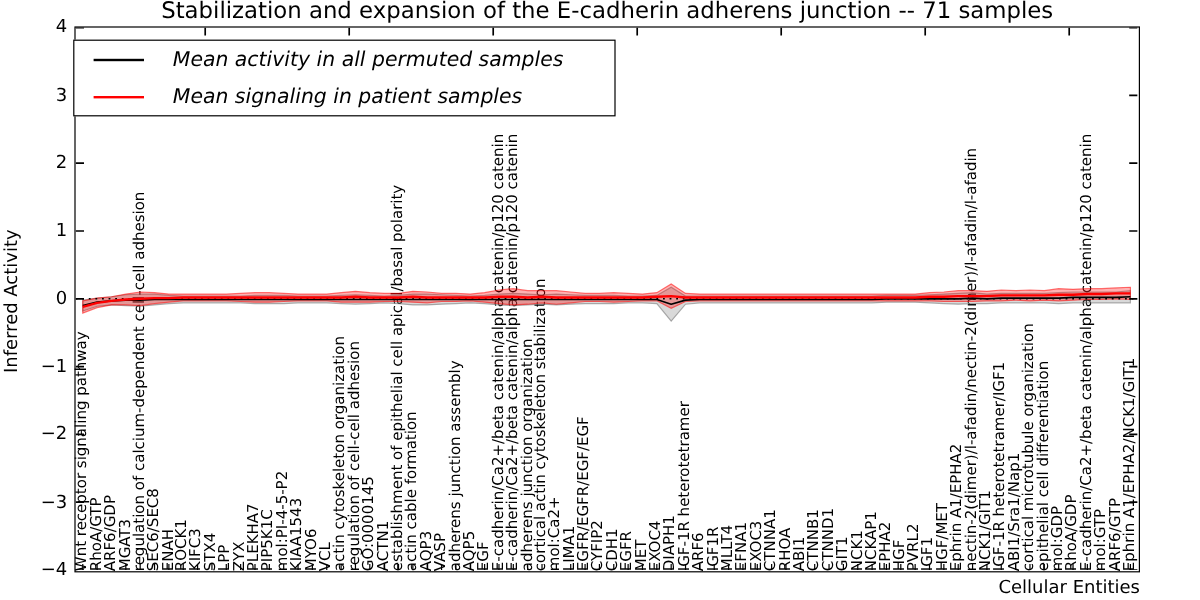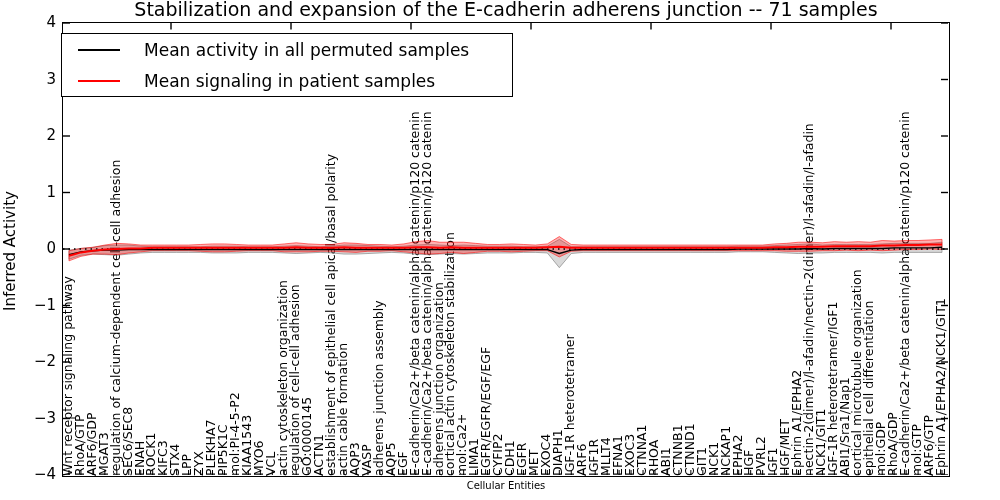--- a/index.html
+++ b/index.html
@@ -7,31 +7,31 @@
     position:relative;width:984px;height:500px;background:#ffffff;
     font-family:"DejaVu Sans","Liberation Sans",sans-serif;color:#000;
     overflow:hidden;
   }
   .title{
     position:absolute;left:62px;top:-2px;width:888px;height:22px;
     text-align:center;font-size:19px;line-height:22px;white-space:nowrap;
   }
   .plot{
     position:absolute;left:62px;top:22px;width:888px;height:455px;
-    border:1.5px solid #000;box-sizing:border-box;z-index:2;background:transparent;
+    border:1.5px solid #000;box-sizing:border-box;z-index:2;background:transparent;font-style:italic;
   }
   .plot svg{position:absolute;left:0;top:0;}
   .ylabel{
     position:absolute;left:-218px;top:242px;width:455px;height:18px;
     text-align:center;font-size:15px;line-height:18px;
     transform:rotate(-90deg);transform-origin:center;z-index:3;
   }
   .xlabel{
-    position:absolute;left:62px;top:480px;width:888px;text-align:center;
-    font-size:10px;z-index:3;
+    position:absolute;left:62px;top:480px;width:888px;text-align:right;
+    font-size:15px;z-index:3;
   }
   .ylab{
     position:absolute;left:0;width:56px;height:18px;text-align:right;
     font-size:15px;line-height:18px;z-index:3;
   }
   .xlab{
     position:absolute;white-space:nowrap;font-size:12.5px;line-height:12px;height:12px;
     transform:rotate(-90deg);transform-origin:0 0;z-index:1;color:#000;
   }
   .legend{

